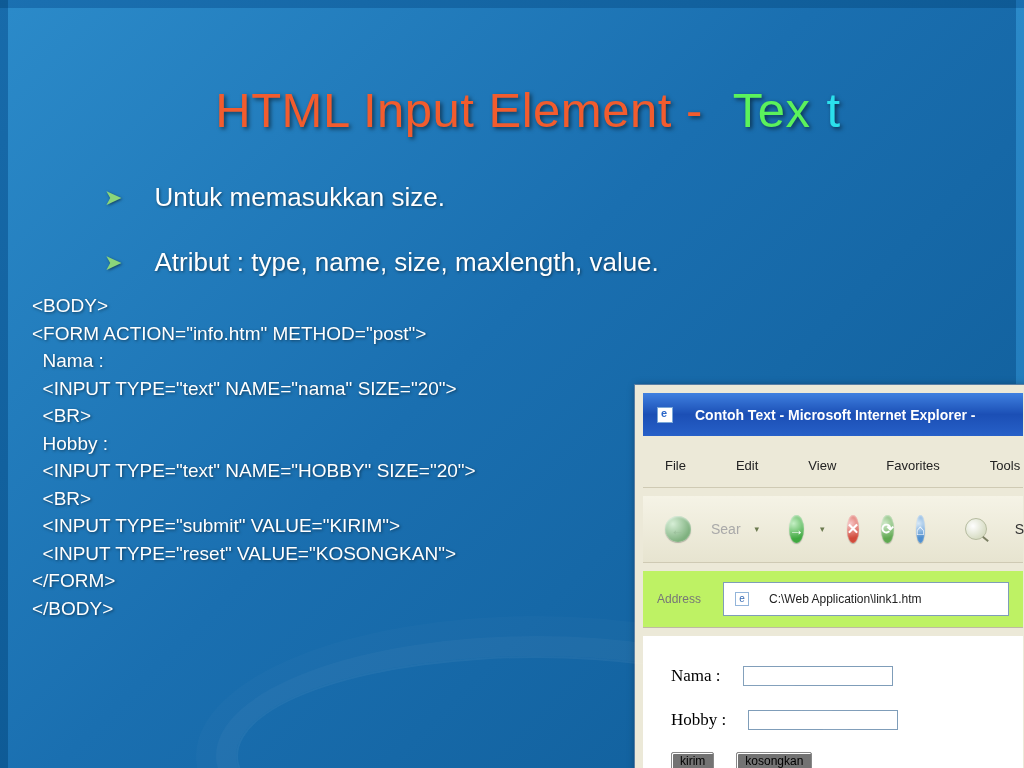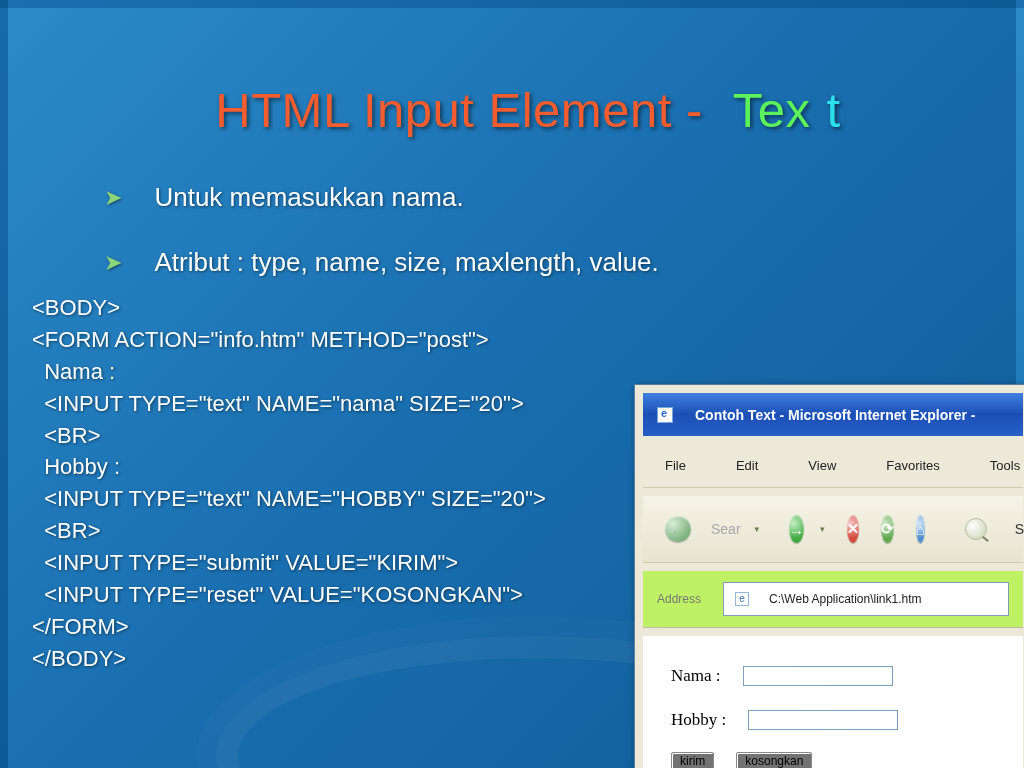--- a/index.html
+++ b/index.html
@@ -49,21 +49,21 @@
   .arrow {
     color: #8bd67a;
     font-size: 22px;
   }
   .code-block {
     position: absolute;
     left: 8px;
     top: 268px;
     color: #ffffff;
     font-family: Arial, Helvetica, sans-serif;
-    font-size: 22px;
+    font-size: 19px;
     line-height: 1.45;
     text-shadow: 1px 1px 3px rgba(0,0,0,0.5);
     white-space: pre;
   }
 
   
   .ie-window {
     position: absolute;
     right: 0;
     top: 360px;
@@ -215,21 +215,21 @@
 </head>
 <body>
 
 <div class="slide-title">
   <span class="title-a">HTML Input Element - </span><span class="title-b">Tex</span><span class="title-c">t</span>
 </div>
 
 <div class="bullets">
   <div class="bullet">
     <span class="arrow">➤</span>
-    <span>Untuk memasukkan nama.</span>
+    <span>Untuk memasukkan size.</span>
   </div>
   <div class="bullet">
     <span class="arrow">➤</span>
     <span>Atribut : type, name, size, maxlength, value.</span>
   </div>
 </div>
 
 <div class="code-block">&lt;BODY&gt;
 &lt;FORM ACTION="info.htm" METHOD="post"&gt;
   Nama :

